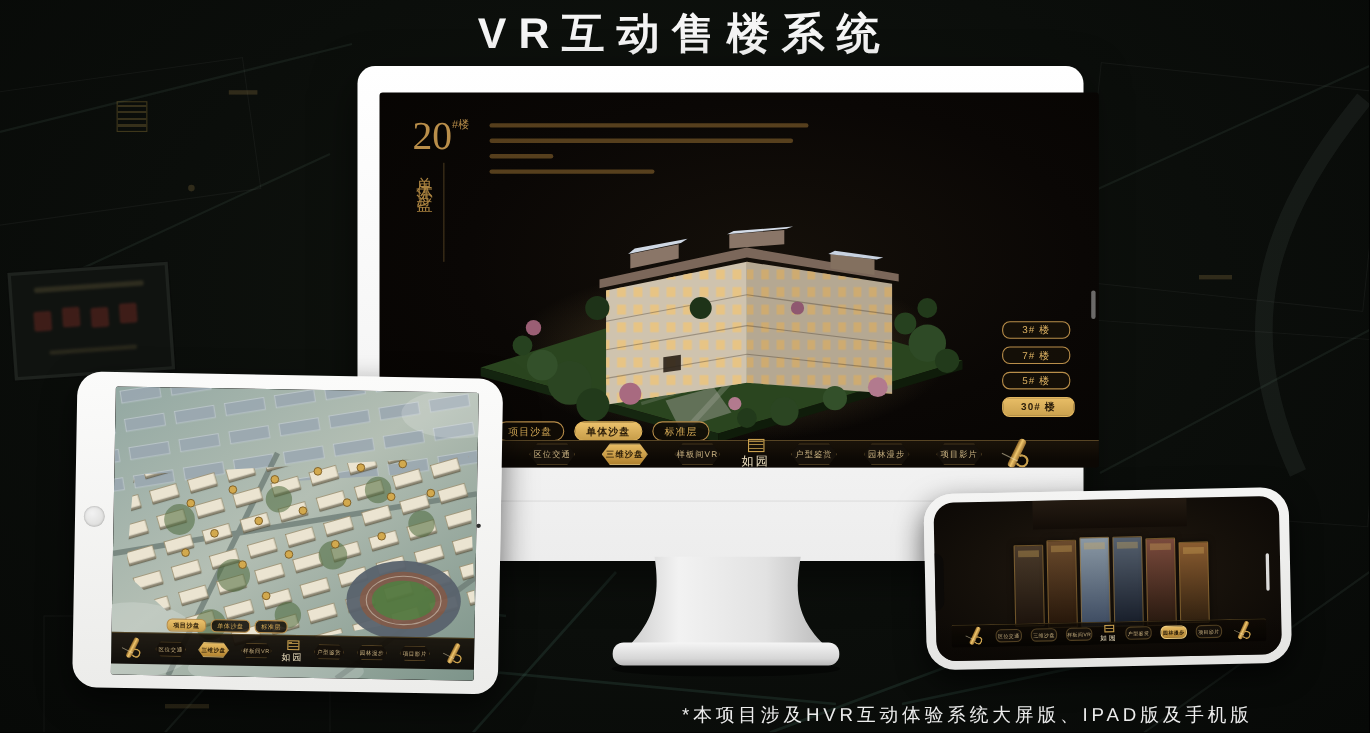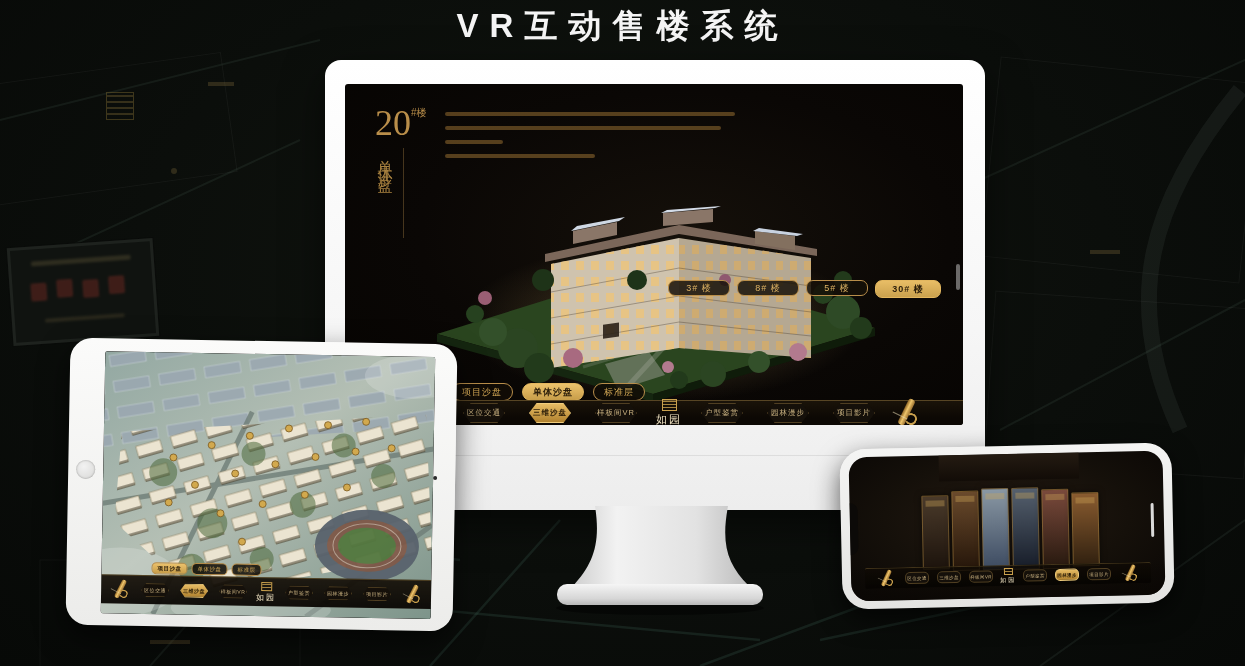--- a/index.html
+++ b/index.html
@@ -11,43 +11,43 @@
   .bg-decor{position:absolute;inset:0;opacity:1;pointer-events:none;}
   .plaque{position:absolute;left:10px;top:243px;width:140px;height:92px;transform:rotate(-4deg);
           background:#101310;border:3px solid #1e221e;box-shadow:0 0 0 1px #0a0c0a;}
   .plaque i{position:absolute;display:block;background:rgba(150,50,40,.35);filter:blur(1px);border-radius:2px;}
   .gold-chip{position:absolute;left:106px;top:92px;width:26px;height:26px;opacity:.55;
              border:1px solid #6a5a2a;background:
              repeating-linear-gradient(0deg,transparent 0 4px,rgba(170,140,70,.5) 4px 6px);}
 
   
   .page-title{position:absolute;top:4px;left:0;width:100%;text-align:center;
-              color:#f5f5f5;font-size:33px;font-weight:bold;letter-spacing:11px;}
+              color:#f5f5f5;font-size:39px;font-weight:bold;letter-spacing:11px;}
   .footer-note{position:absolute;top:638px;right:106px;color:#ededed;font-size:17px;letter-spacing:3.5px;}
 
   
   .monitor-body{position:absolute;left:325px;top:60px;width:660px;height:450px;border-radius:16px;
                 background:linear-gradient(180deg,#ffffff 0%,#f6f6f6 60%,#ededed 100%);
                 box-shadow:0 14px 40px rgba(0,0,0,.55);}
   .monitor-seam{position:absolute;left:2px;right:2px;top:395px;height:1px;background:#dddddd;}
   .monitor-screen{position:absolute;left:20px;top:24px;width:618px;height:341px;border-radius:3px;
                   background:radial-gradient(ellipse at 55% 45%, #15100a 0%, #0a0705 55%, #060402 100%);
-                  overflow:hidden;}
+                  overflow:hidden;padding-left:36px;}
   .stand-svg{position:absolute;left:545px;top:506px;width:230px;height:112px;}
 
   
   .unit-title{position:absolute;left:30px;top:22px;color:#b98e4a;}
   .unit-num{font-family:"Liberation Serif","DejaVu Serif",serif;font-size:36px;line-height:34px;}
   .unit-suffix{font-size:10px;vertical-align:top;}
   .unit-sub{margin-top:8px;writing-mode:vertical-rl;font-size:15px;letter-spacing:6px;color:#a8813f;}
   .unit-rule{position:absolute;left:58px;top:64px;width:1px;height:90px;background:rgba(185,142,74,.35);}
   .desc-line{position:absolute;height:4px;border-radius:2px;background:rgba(150,110,50,.55);filter:blur(.4px);}
   .bldg{position:absolute;left:78px;top:78px;width:462px;height:240px;}
 
-  .floor-btns{position:absolute;right:22px;top:196px;display:flex;flex-direction:row;gap:7px;}
+  .floor-btns{position:absolute;right:22px;top:208px;display:flex;flex-direction:column;gap:7px;}
   .floor-btn{width:60px;height:14px;border-radius:7px;border:1px solid #b98e4a;color:#dcb162;
              background:rgba(22,16,8,.85);font-size:9px;display:flex;align-items:center;justify-content:center;
              letter-spacing:1px;}
   .floor-btn.active{background:linear-gradient(180deg,#e8bd66,#caa14e);color:#2a1d0a;border-color:#e3b75f;
                     width:64px;height:16px;font-weight:bold;}
 
   .tabs-row{position:absolute;left:106px;top:299px;display:flex;gap:9px;}
   .tab-pill{height:16px;padding:0 10px;border-radius:9px;border:1px solid #b98e4a;color:#d8ac57;
             background:rgba(18,13,6,.85);font-size:9px;display:flex;align-items:center;letter-spacing:1px;}
   .tab-pill.active{background:linear-gradient(180deg,#ecc26c,#c79d49);color:#2c1e0a;border-color:#e3b75f;font-weight:bold;}
@@ -249,21 +249,21 @@
           <circle cx="150" cy="196" r="10" fill="#a86a80"></circle>
             <circle cx="375" cy="190" r="9" fill="#b27a8e"></circle>
           <circle cx="62" cy="136" r="7" fill="#9a5e74"></circle>
             <circle cx="302" cy="118" r="6" fill="#8f5870"></circle>
           <circle cx="245" cy="205" r="6" fill="#b27a8e"></circle>
         </g>
       </svg>
 
       <div class="floor-btns">
         <div class="floor-btn">3# 楼</div>
-        <div class="floor-btn">8# 楼</div>
+        <div class="floor-btn">7# 楼</div>
         <div class="floor-btn">5# 楼</div>
         <div class="floor-btn active">30# 楼</div>
       </div>
 
       <div class="tabs-row">
         <div class="tab-pill">项目沙盘</div>
         <div class="tab-pill active">单体沙盘</div>
         <div class="tab-pill">标准层</div>
       </div>
 
@@ -510,13 +510,14 @@
             <span class="tube"></span>
             <span class="paper"></span>
             <span class="curl"></span>
           </div>
       </div>
       <div class="home-indicator"></div>
       <div class="notch"></div>
     </div>
   </div>
 
+  <div class="footer-note">*本项目涉及HVR互动体验系统大屏版、IPAD版及手机版</div>
 </div>
 
 </body></html>

